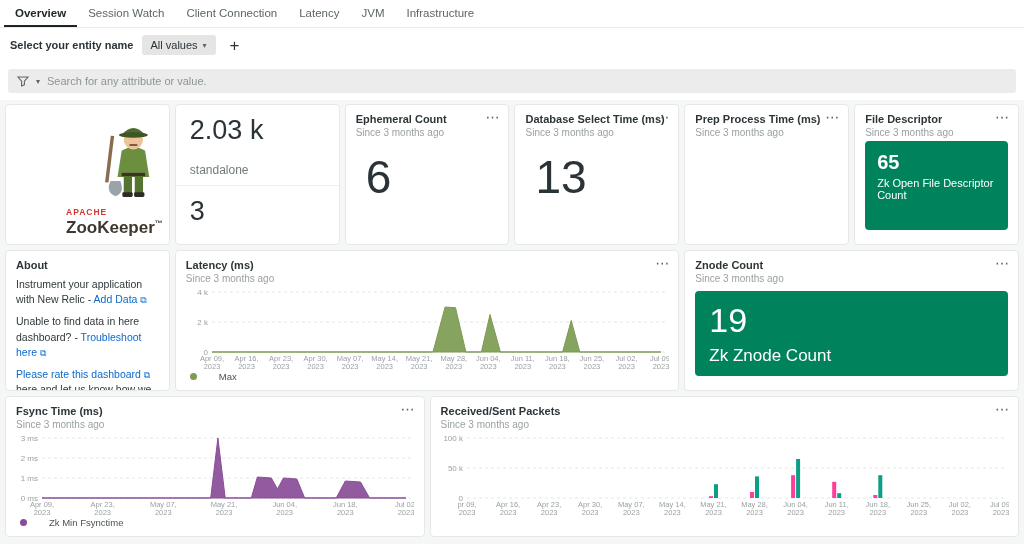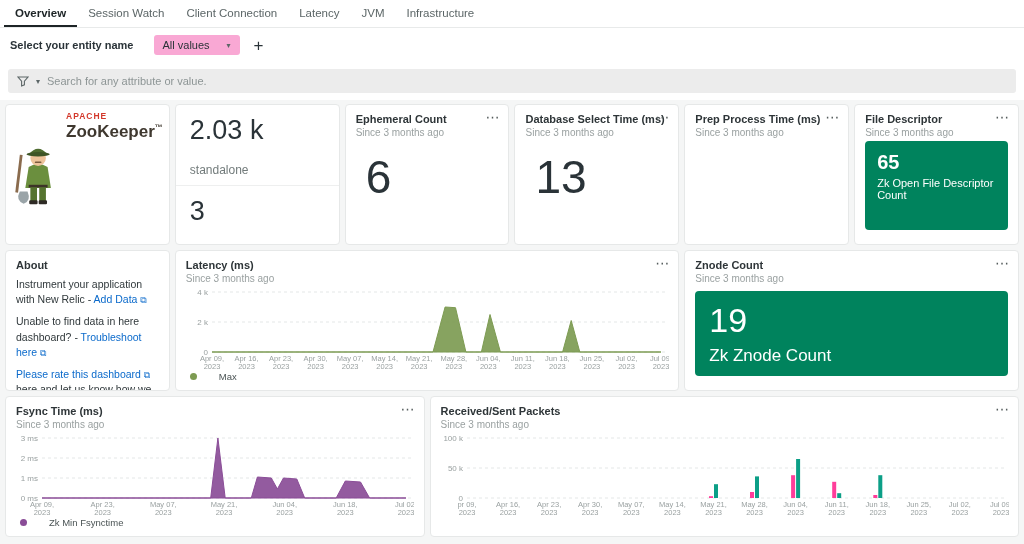--- a/index.html
+++ b/index.html
@@ -5,22 +5,22 @@
   * { margin:0; padding:0; box-sizing:border-box; }
   html,body { width:1024px; height:544px; overflow:hidden; background:#fff;
     font-family:"Liberation Sans","DejaVu Sans",sans-serif; color:#2a3338; }
 
   
   .tabs-bar { height:28px; display:flex; align-items:stretch; border-bottom:1px solid #e8eaea; padding-left:4px; background:#fff; }
   .tab { display:flex; align-items:center; padding:0 11px; font-size:11.5px; color:#5c6667; cursor:pointer; border-bottom:2px solid transparent; }
   .tab.active { color:#1d2426; font-weight:700; border-bottom:2px solid #1d2426; }
 
   .entity-bar { height:34px; display:flex; align-items:center; padding:0 10px; background:#fff; }
-  .entity-label { font-size:11px; font-weight:700; margin-right:20px; }
-  .chip { display:inline-flex; align-items:center; gap:17px; background:#f9a8d4; border:none; border-radius:3px; padding:4px 9px; font-size:11px; color:#2a3338; cursor:pointer; }
+  .entity-label { font-size:11px; font-weight:700; margin-right:8px; }
+  .chip { display:inline-flex; align-items:center; gap:5px; background:#e5e5e5; border:none; border-radius:3px; padding:4px 9px; font-size:11px; color:#2a3338; cursor:pointer; }
   .chip .chev { font-size:8px; color:#5c6667; }
   .plus-btn { background:none; border:none; font-size:17px; color:#2a3338; margin-left:14px; cursor:pointer; line-height:1; }
 
   .search-bar-wrap { height:38px; display:flex; align-items:center; padding:0 8px; background:#fff; }
   .search-bar { flex:1; height:24px; background:#ececec; border-radius:3px; display:flex; align-items:center; padding:0 9px; gap:7px; }
   .funnel { display:flex; align-items:center; cursor:pointer; }
   .search-chev { font-size:8px; color:#5c6667; cursor:pointer; }
   .search-input { flex:1; background:transparent; border:none; outline:none; font-size:11px; color:#2a3338; font-family:inherit; }
   .search-input::placeholder { color:#8d9595; }
 
@@ -55,21 +55,21 @@
   .gp-value-lg { font-size:34px; font-weight:400; }
   .gp-label-lg { font-size:17px; }
 
   
   .about-body { padding:6px 10px; font-size:10.5px; line-height:1.45; color:#30383b; }
   .about-body p { margin-bottom:7px; }
   .lnk { color:#0b6acb; cursor:pointer; text-decoration:none; }
   .ext { font-size:9px; color:#0b6acb; }
 
   
-  .logo-card-inner { display:flex; height:100%; align-items:flex-start; padding:6px; gap:4px; }
+  .logo-card-inner { display:flex; height:100%; align-items:flex-end; padding:6px; gap:4px;flex-direction:column; }
   .brand-apache { color:#d3392c; font-size:8.5px; letter-spacing:1px; font-weight:700; }
   .brand-name { color:#3f382f; font-size:17px; font-weight:700; margin-top:1px; }
   .brand-tm { font-size:8px; vertical-align:super; }
 
   
   .chart-svg { display:block; margin:2px 8px 0 8px; }
   .legend { display:flex; gap:16px; align-items:center; padding:1px 14px; }
   .legend-item { display:flex; align-items:center; gap:22px; font-size:9.5px; color:#4a5354; }
   .dot { width:7px; height:7px; border-radius:50%; display:inline-block; }
 </style>

